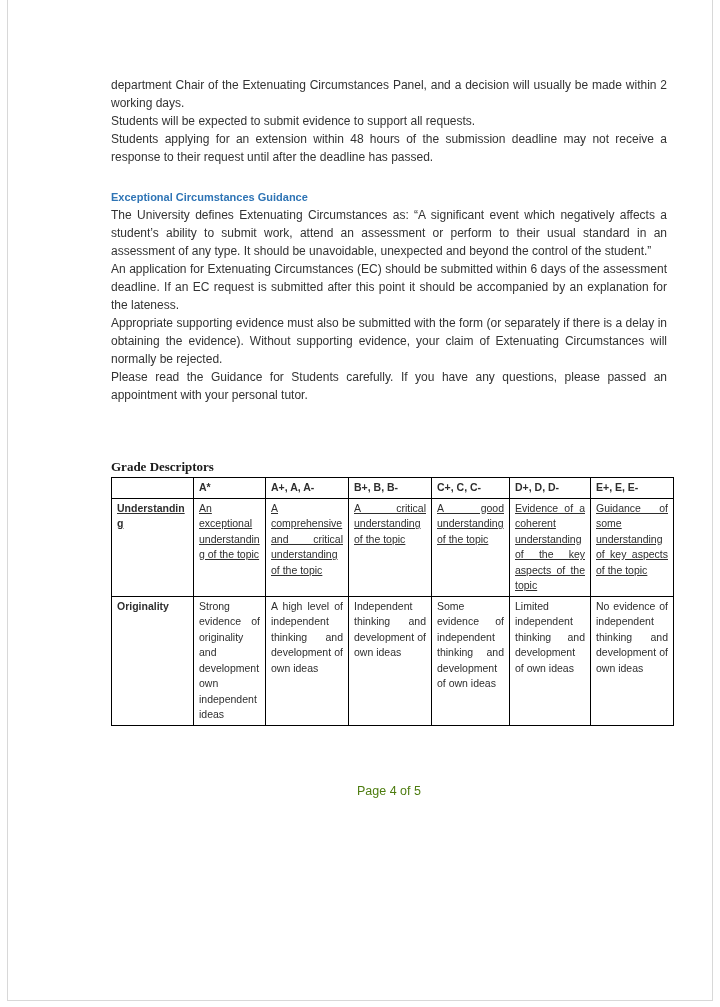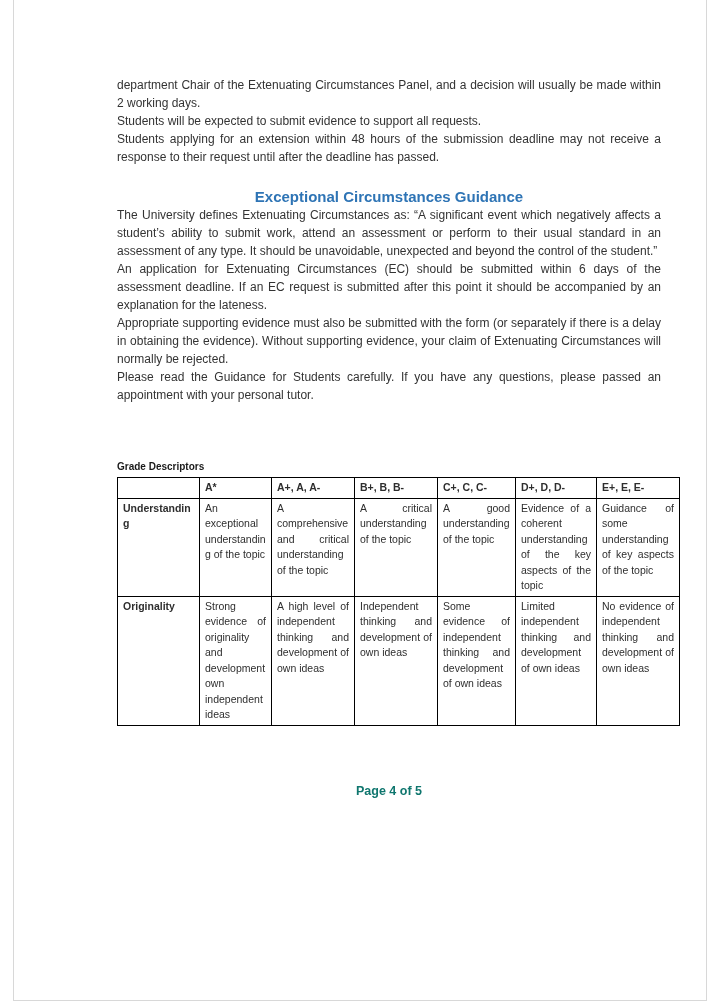--- a/index.html
+++ b/index.html
@@ -1,47 +1,46 @@
 <!DOCTYPE html>
 <html><head>
 <meta charset="utf-8">
 <style>
   html,body{margin:0;padding:0;background:#ffffff;}
   body{font-family:"Liberation Sans",sans-serif;color:#333333;width:720px;}
   .page{
-    margin:0 13px;
+    margin:0 7px;
     height:1001px;
     background:#ffffff;
     border-left:1px solid #d8d8d8;
     border-right:1px solid #d8d8d8;
     border-bottom:1px solid #d8d8d8;
     box-sizing:border-box;
   }
   .content{padding:76px 45px 0 103px;}
   p.body{
     margin:0;
     font-size:12px;
     line-height:18px;
     text-align:justify;
   }
   h2.ec-head{
     margin:22px 0 0 0;
-    font-size:15px;
+    font-size:11px;
     line-height:18px;
     font-weight:bold;
-    text-align:center;
   }
   a.doclink{
     text-decoration:underline;
     cursor:pointer;
   }
   .table-title{
     margin:54px 0 1px 0;
-    font-family:Liberation Sans, sans-serif;
-    font-size:10px;
+    font-family:Liberation Serif, serif;
+    font-size:13px;
     line-height:18px;
     font-weight:bold;
     color:#1a1a1a;
   }
   table.grades{
     border-collapse:collapse;
     table-layout:fixed;
     width:562px;
     font-size:10.5px;
     line-height:15.5px;
@@ -49,21 +48,21 @@
   }
   table.grades td{
     border:1.5px solid #000000;
     vertical-align:top;
     padding:2px 5px;
     overflow-wrap:break-word;
     word-wrap:break-word;
   }
   tr.r-grades td{height:15px;font-weight:bold;text-align:left;}
   tr.r-quality td{height:29px;font-weight:bold;text-align:left;}
-  tr.r-body1 td{height:92px;}
+  tr.r-body1 td{height:92px;text-decoration:underline;}
   tr.r-body2 td{height:116px;}
   td.rowlabel{font-weight:bold;text-align:left;}
   td.desc{text-align:justify;}
   .footer{
     margin-top:56px;
     text-align:center;
     font-size:12.5px;
     line-height:18px;
   }
 </style>
@@ -122,16 +121,16 @@
         <td class="desc">Strong evidence of originality and development own independent ideas</td>
         <td class="desc">A high level of independent thinking and development of own ideas</td>
         <td class="desc">Independent thinking and development of own ideas</td>
         <td class="desc">Some evidence of independent thinking and development of own ideas</td>
         <td class="desc">Limited independent thinking and development of own ideas</td>
         <td class="desc">No evidence of independent thinking and development of own ideas</td>
       </tr>
     </tbody>
       </table>
 
-    <div class="footer" style="color: #0f766e; font-weight: bold;">Page 4 of 5</div>
+    <div class="footer" style="color: #4d7c0f;">Page 4 of 5</div>
 
   </div>
 </div>
 
 </body></html>

